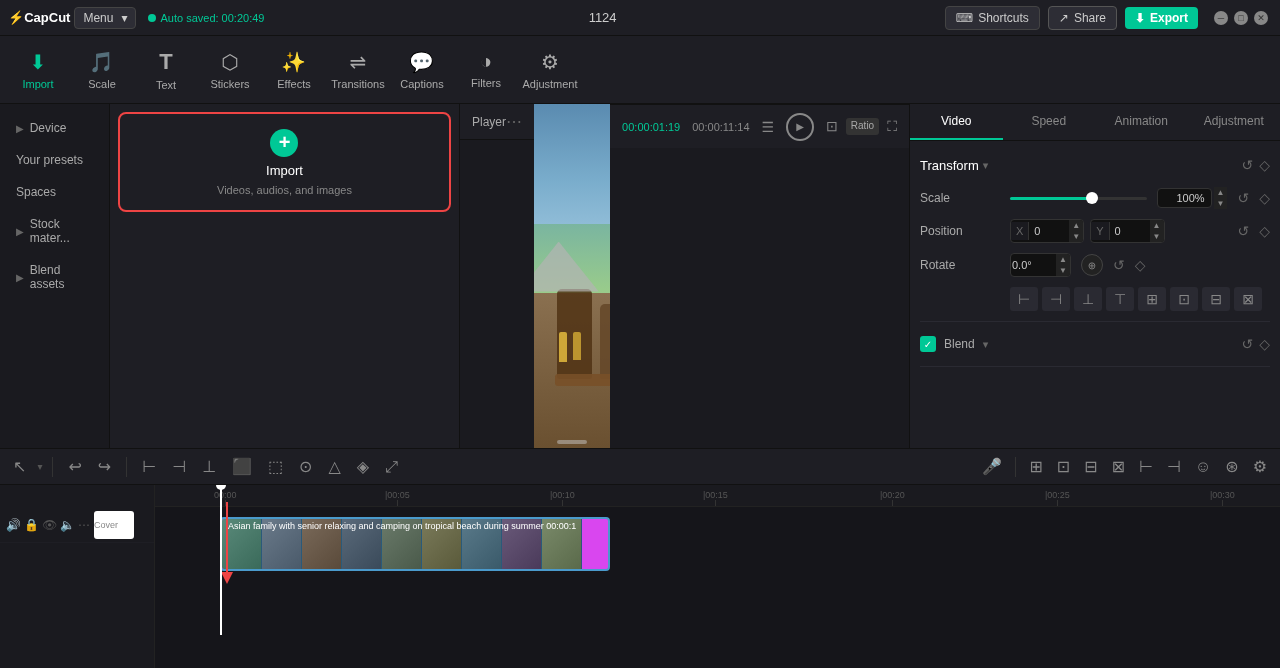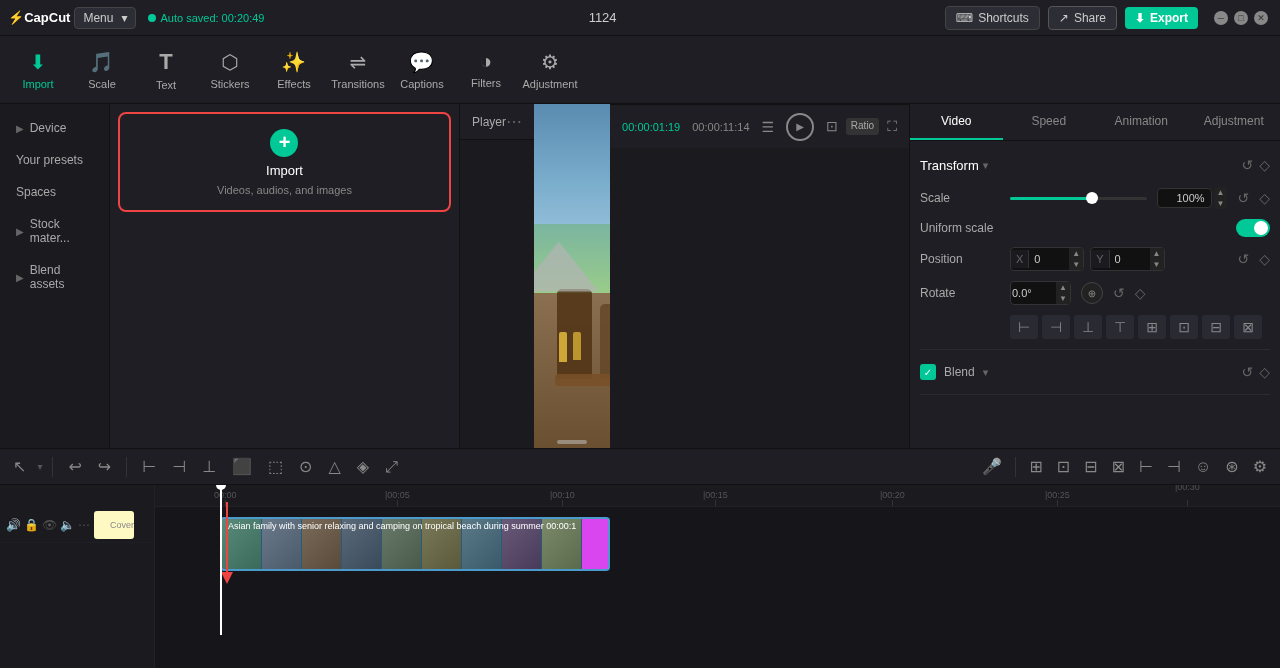--- a/index.html
+++ b/index.html
@@ -99,21 +99,21 @@
     
     .bottom-area { height: 220px; background: #15151a; border-top: 1px solid #111; display: flex; flex-direction: column; flex-shrink: 0; }
     .timeline-toolbar { height: 36px; background: #1e1e24; display: flex; align-items: center; padding: 0 8px; gap: 6px; border-bottom: 1px solid #111; }
     .tl-btn { color: #888; font-size: 16px; cursor: pointer; padding: 3px 5px; border-radius: 3px; }
     .tl-separator { width: 1px; height: 20px; background: #333; margin: 0 4px; }
     .timeline-area { flex: 1; display: flex; overflow: hidden; }
     .track-labels { width: 155px; background: #1a1a1f; border-right: 1px solid #222; display: flex; flex-direction: column; flex-shrink: 0; }
     .track-label-row { height: 36px; display: flex; align-items: center; padding: 0 6px; gap: 4px; border-bottom: 1px solid #1e1e24; }
     .track-icons { display: flex; gap: 3px; }
     .track-icon-btn { color: #555; font-size: 12px; cursor: pointer; }
-    .cover-thumb { width: 40px; height: 28px; background: #fef9c3; border-radius: 3px; display: flex; align-items: center; justify-content: flex-end; font-size: 9px; color: #888; }
+    .cover-thumb { width: 40px; height: 28px; background: #ffffff; border-radius: 3px; display: flex; align-items: center; justify-content: flex-start; font-size: 9px; color: #888; }
     .timeline-tracks { flex: 1; overflow-x: auto; position: relative; }
     .time-ruler { height: 22px; background: #1a1a1f; display: flex; align-items: flex-end; padding-bottom: 3px; border-bottom: 1px solid #222; position: relative; }
     .ruler-mark { position: absolute; bottom: 0; display: flex; flex-direction: column; align-items: center; }
     .ruler-label { font-size: 9px; color: #555; }
     .ruler-tick { width: 1px; height: 6px; background: #333; }
     .playhead { position: absolute; top: 0; bottom: 0; width: 2px; background: #fff; z-index: 10; left: 65px; }
     .playhead-head { width: 10px; height: 10px; background: #fff; position: absolute; top: -5px; left: -4px; border-radius: 50%; }
     .track-content { position: relative; height: 80px; }
     .video-clip { position: absolute; top: 10px; height: 54px; background: #d946ef; border-radius: 4px; display: flex; align-items: stretch; overflow: hidden; border: 2px solid #4a9acc; }
     .clip-label { position: absolute; top: 2px; left: 6px; font-size: 9px; color: #fff; white-space: nowrap; overflow: hidden; text-overflow: ellipsis; max-width: 350px; z-index: 2; }
@@ -321,27 +321,20 @@
           <input class="value-input" value="100%" readonly="" style="width: 55px;">
           <div style="display:flex;flex-direction:column;">
             <button class="spin-btn">▲</button>
             <button class="spin-btn">▼</button>
           </div>
         </div>
         <span class="reset-btn">↺</span>
         <span class="reset-btn">◇</span>
       </div>
 
-      <div class="prop-row">
-        <span class="prop-label">Uniform scale</span>
-        <div style="flex:1;"></div>
-        <div class="toggle-on">
-          <div class="toggle-thumb"></div>
-        </div>
-      </div>
 
       <div class="prop-row">
         <span class="prop-label">Position</span>
         <div class="coord-pair">
           <div class="coord-box">
             <span class="coord-label">X</span>
             <input class="coord-input" value="0" readonly="" style="">
             <div class="spin-btns">
               <button class="spin-btn">▲</button>
               <button class="spin-btn">▼</button>
@@ -479,21 +472,21 @@
           <div class="ruler-tick"></div>
         </div>
         <div class="ruler-mark" style="left:725px;">
           <span class="ruler-label">|00:20</span>
           <div class="ruler-tick"></div>
         </div>
         <div class="ruler-mark" style="left:890px;">
           <span class="ruler-label">|00:25</span>
           <div class="ruler-tick"></div>
         </div>
-        <div class="ruler-mark" style="left:1020px;gap:8px;">
+        <div class="ruler-mark" style="left:1055px;">
           <span class="ruler-label">|00:30</span>
           <div class="ruler-tick"></div>
         </div>
 
         <div class="playhead" style="position:absolute;top:0;left:65px;width:2px;height:150px;background:#fff;z-index:10;">
           <div class="playhead-head"></div>
         </div>
       </div>
 
       <div class="track-content" style="width:1200px;position:relative;">

